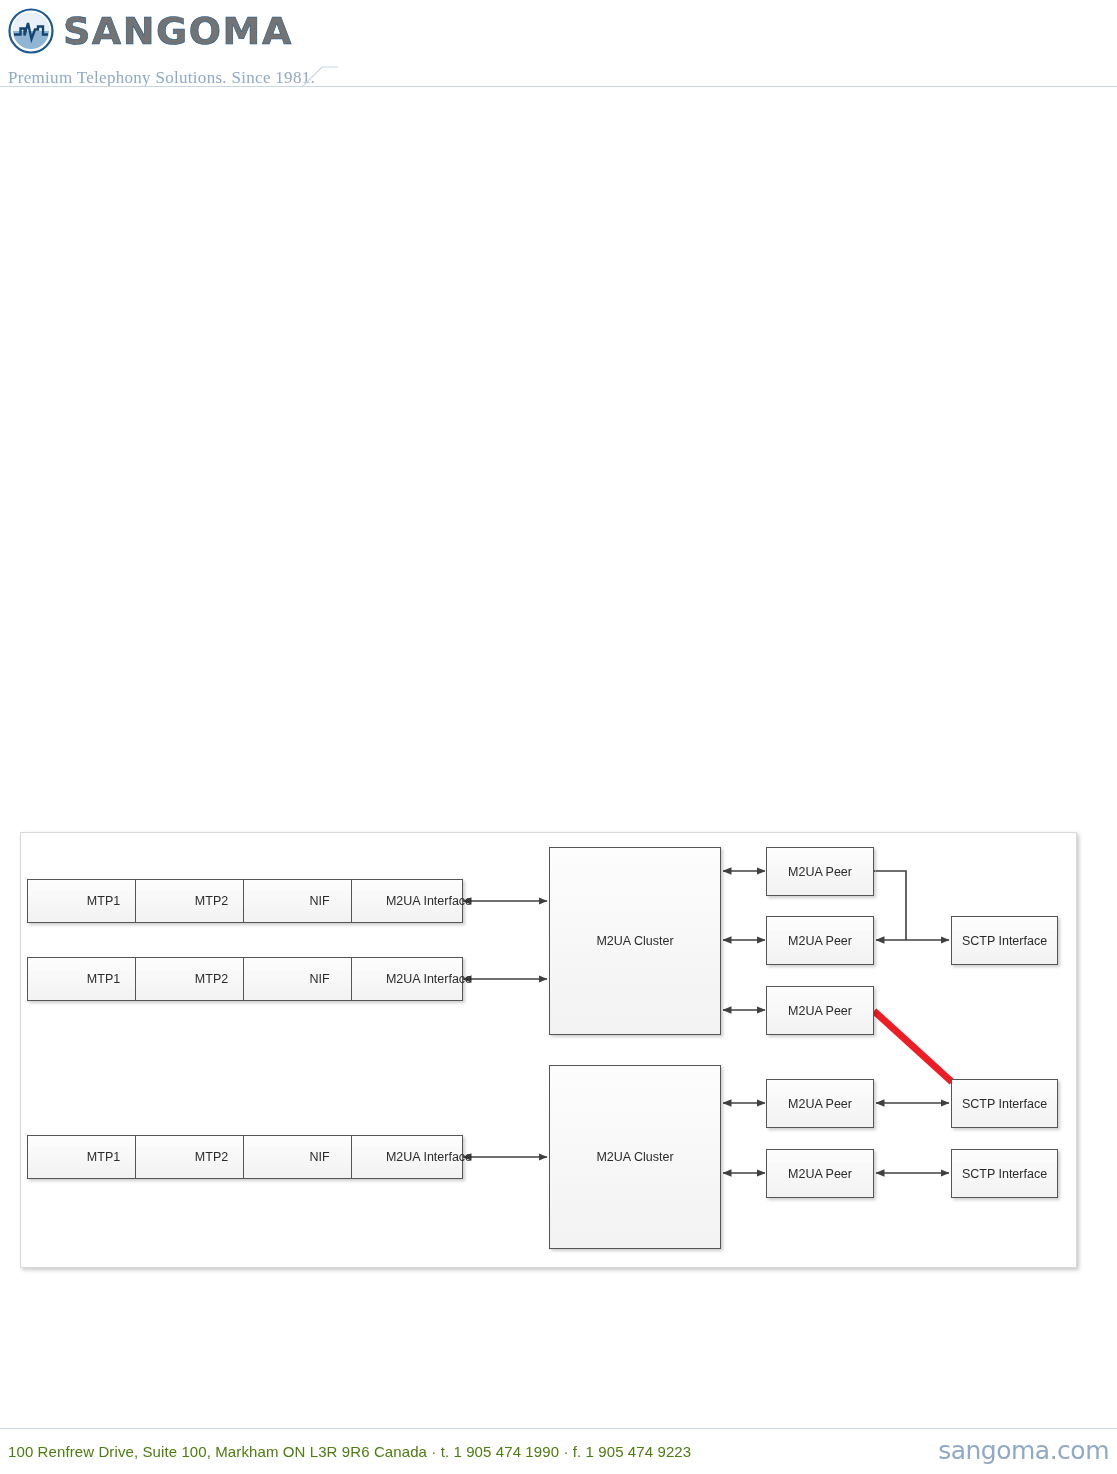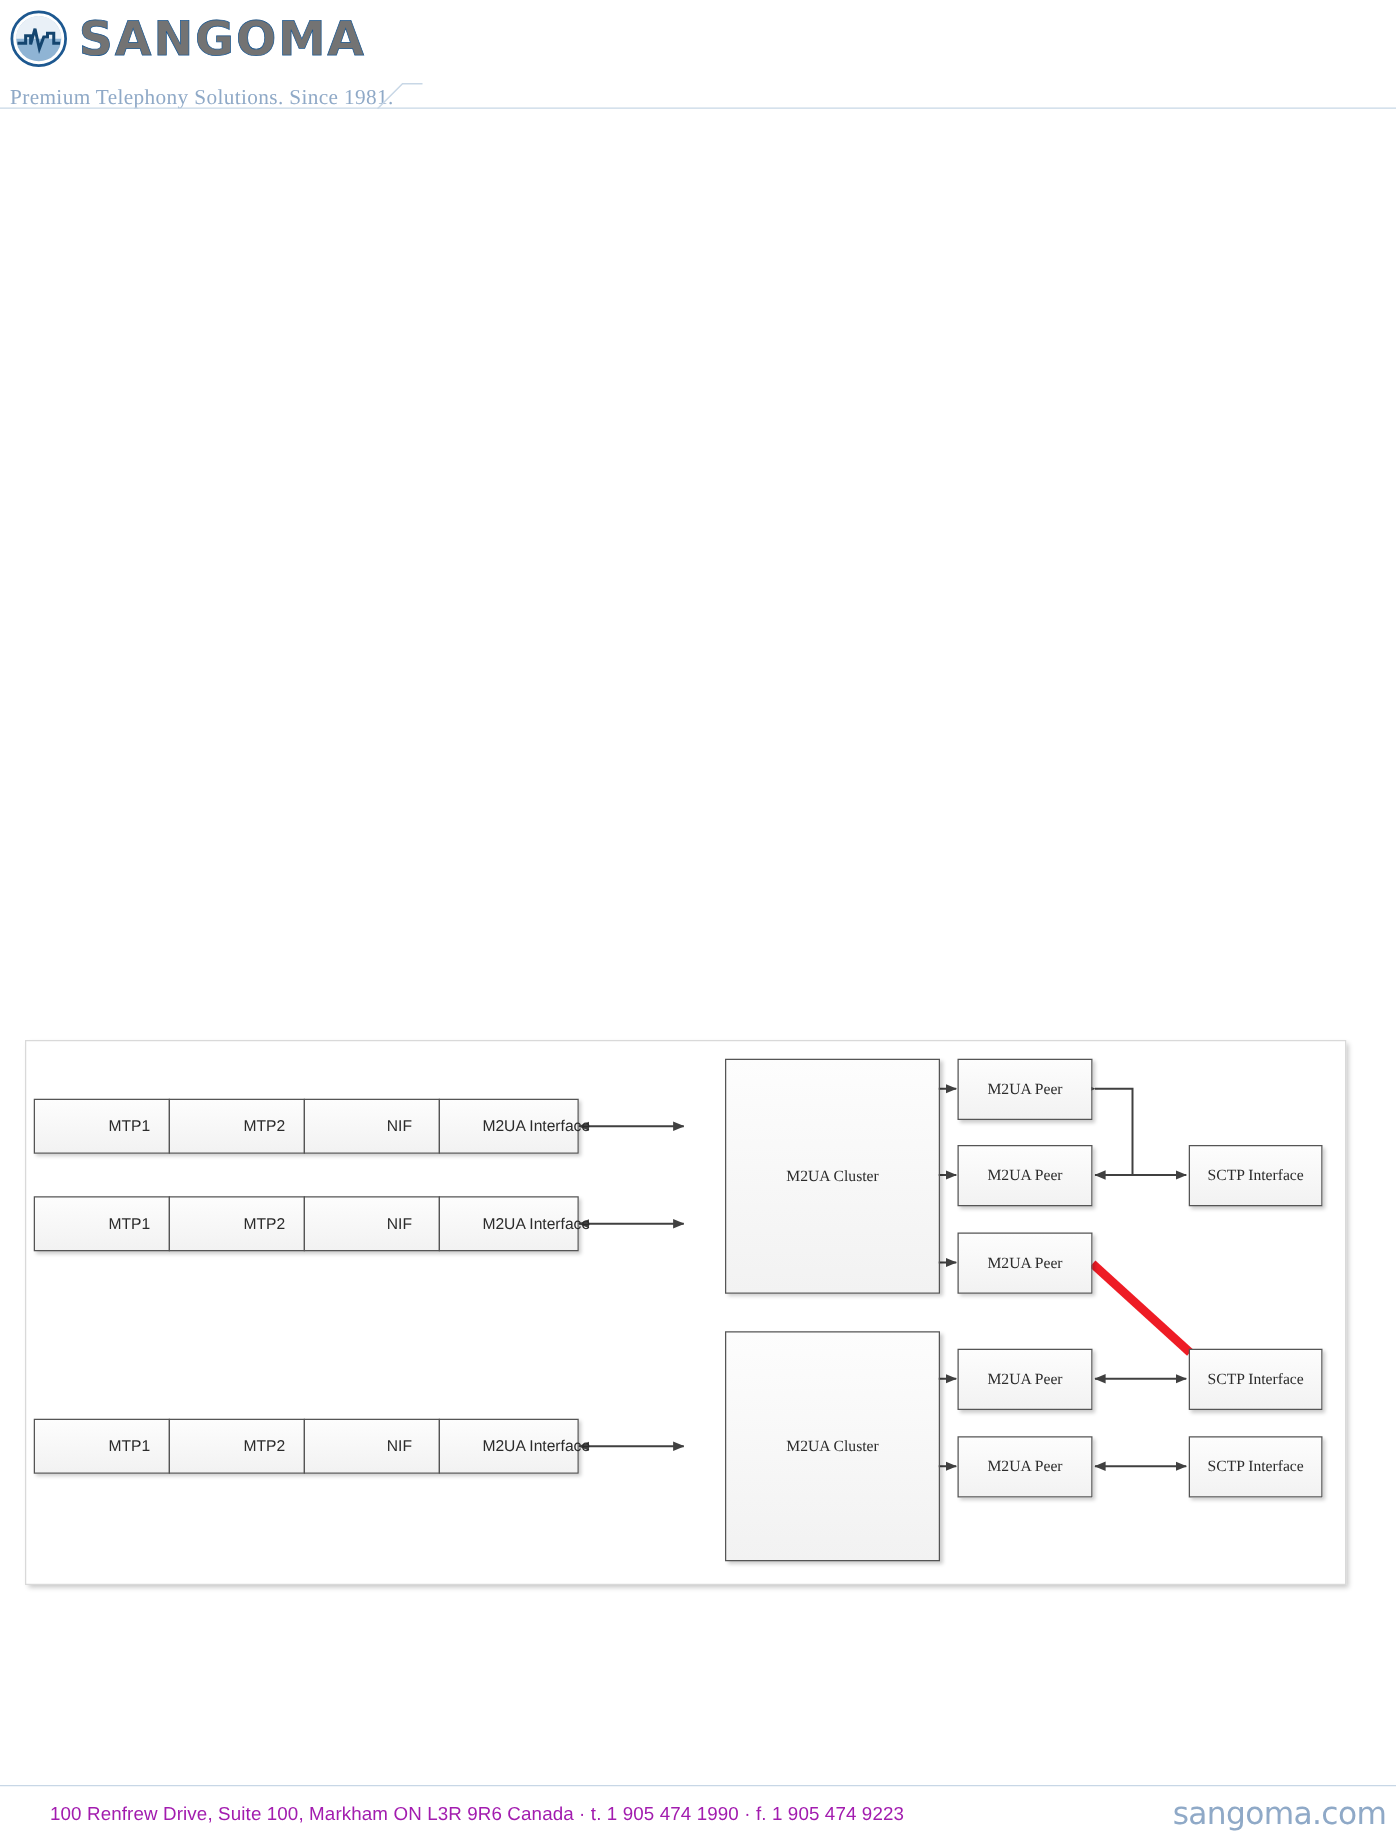--- a/index.html
+++ b/index.html
@@ -68,24 +68,23 @@
     position: absolute;
     left: 0; top: 1428px;
     width: 1117px; height: 1px;
     background: #c8d7e6;
   }
   #footer-address {
     position: absolute;
     left: 8px; top: 1443px;
     font-family: "Liberation Sans", sans-serif;
     font-size: 15px;
-    color: #a21caf;
+    color: #4d7c0f;
     white-space: nowrap;
     letter-spacing: 0.1px;
-    margin-left: 32px;
   }
   #footer-site {
     position: absolute;
     right: 8px; top: 1436px;
     font-family: "DejaVu Sans", sans-serif;
     font-size: 25px;
     font-weight: 400;
     color: #8fa9c7;
     letter-spacing: -0.5px;
     white-space: nowrap;
@@ -106,21 +105,21 @@
     width: 1057px; height: 436px;
   }
   .node {
     position: absolute;
     background: linear-gradient(to bottom, #fdfdfd 0%, #f2f2f2 100%);
     border: 1px solid #555555;
     box-shadow: 2px 2px 3px rgba(0,0,0,0.20);
     display: flex;
     align-items: center;
     justify-content: center;
-    font-family: Liberation Serif, serif;
+    font-family: Liberation Sans, sans-serif;
     font-size: 12.5px;
     color: #2b2b2b;
     white-space: nowrap;
     text-align: left;
   }
   .stack-row {
     position: absolute;
     display: flex;
     box-shadow: 2px 2px 3px rgba(0,0,0,0.20);
   }
@@ -134,21 +133,20 @@
     font-family: "Liberation Sans", sans-serif;
     font-size: 12.5px;
     color: #2b2b2b;
     white-space: nowrap;
     height: 100%;
     padding-left: 44px;
   }
   .stack-cell:first-child { margin-left: 0; }
   .cluster-label {
     font-size: 12.5px;
-    margin-left: 31px;
   }
 </style>
 </head>
 <body>
 
 <div id="header">
 
   <div id="logo-lockup">
     <div id="logo-mark">
       <svg width="46" height="46" viewBox="0 0 46 46" aria-hidden="true">

